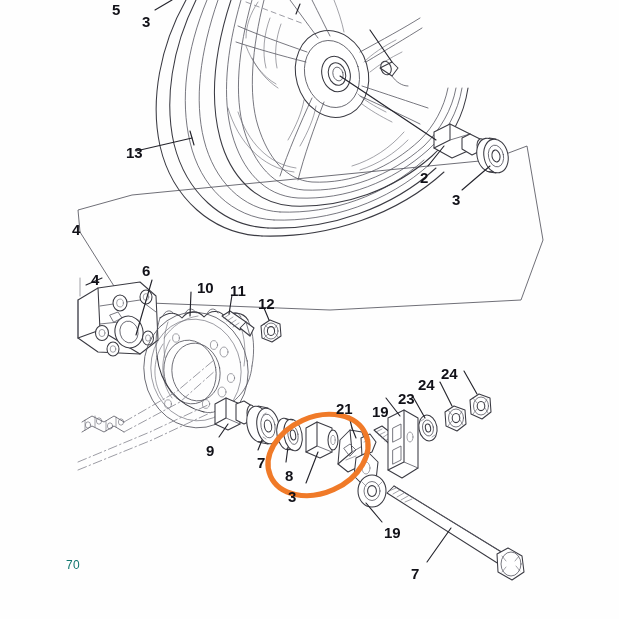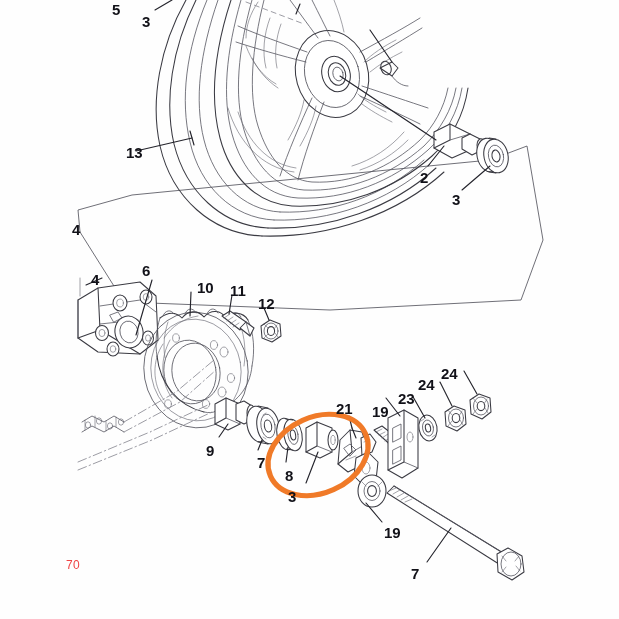--- a/index.html
+++ b/index.html
@@ -88,21 +88,21 @@
     font-size: 15px;
     color: #111118;
     line-height: 1;
     white-space: nowrap;
     user-select: none;
   }
   .corner-note {
     position: absolute;
     font-family: "Liberation Sans", sans-serif;
     font-size: 12px;
-    color: #ef4444;
+    color: #0f766e;
     letter-spacing: 0.4px;
     white-space: nowrap;
   }
 </style>
 </head>
 <body>
 
 <div id="diagram-root" style="background: rgb(254, 254, 254);">
 
   <svg id="diagram-svg" viewBox="0 0 619 619">

